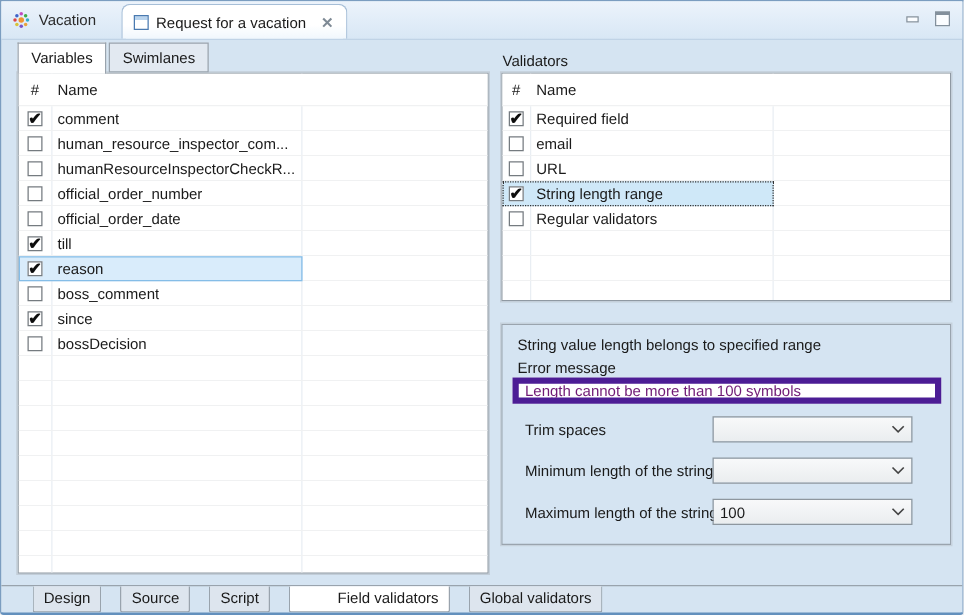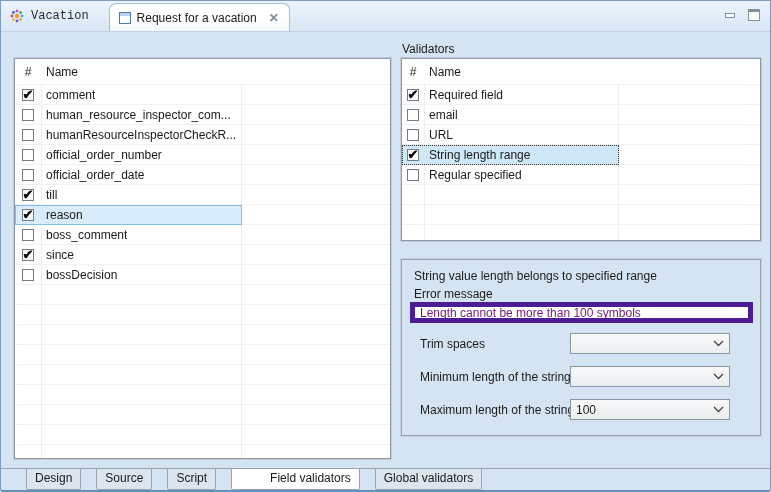--- a/index.html
+++ b/index.html
@@ -7,21 +7,21 @@
     position:relative;width:771px;height:492px;box-sizing:border-box;
     background:#d5e4f2;border:1px solid #7b9dc0;border-bottom:2px solid #6390bd;
     border-radius:0 0 3px 3px;overflow:hidden;
     font-family:"Liberation Sans",sans-serif;font-size:12px;color:#1a1a1a;
   }
   
   .editor-tabbar{position:absolute;top:0;left:0;right:0;height:30px;
     background:linear-gradient(180deg,#ecf3fb,#d8e7f5);
     border-bottom:1px solid #c0d3e6;display:flex;align-items:stretch;}
   .etab{display:flex;align-items:center;gap:6px;white-space:nowrap;}
-  .etab.inactive{padding:0 20px 0 8px;color:#2b2b2b;font-family:Liberation Mono, monospace;}
+  .etab.inactive{padding:0 20px 0 8px;color:#2b2b2b;}
   .etab.active{margin-top:2px;padding:0 10px 0 9px;
     border:1px solid #a6bed7;border-bottom:none;border-radius:7px 7px 0 0;
     background:linear-gradient(180deg,#ffffff 60%,#f0f7fd);}
   .form-icon{width:12px;height:12px;box-sizing:border-box;border:1px solid #4a7ab0;
     background:linear-gradient(#b9d4ee,#b9d4ee) 0 0/100% 3px no-repeat,#fff;flex:0 0 auto;}
   .close-x{color:#7e8a95;font-size:12px;font-weight:bold;margin-left:6px;line-height:1;}
   .wincontrols{position:absolute;right:10px;top:8px;display:flex;gap:13px;align-items:center;}
   .min-ic{width:10px;height:5px;box-sizing:border-box;border:1px solid #83909c;background:#fbfdff;margin-top:1px;}
   .max-ic{width:12px;height:12px;box-sizing:border-box;border:1px solid #83909c;border-top:3px solid #83909c;background:#fbfdff;}
   
@@ -99,20 +99,24 @@
       <span class="form-icon"></span>
       <span>Request for a vacation</span>
       <span class="close-x">✕</span>
     </div>
     <div class="wincontrols">
       <span class="min-ic"></span>
       <span class="max-ic"></span>
     </div>
   </div>
 
+  <div class="left-tabs">
+    <div class="ftab active">Variables</div>
+    <div class="ftab">Swimlanes</div>
+  </div>
 
   <div class="table left-table">
     <div class="vline vl1"></div>
     <div class="vline vl2"></div>
     <div class="thead">
       <span class="h-num">#</span>
       <span class="h-name">Name</span>
     </div>
     <div class="tbody" id="vars-tbody">
         <div class="trow">
@@ -211,21 +215,21 @@
           <div class="sel"></div>
           <span class="cbcell">
             <span class="checkbox checked">✔</span>
           </span>
           <span class="namecell">String length range</span>
         </div>
         <div class="trow">
           <span class="cbcell">
             <span class="checkbox"></span>
           </span>
-          <span class="namecell">Regular specified</span>
+          <span class="namecell">Regular validators</span>
         </div>
       </div>
   </div>
 
   <div class="groupbox">
     <div class="desc">String value length belongs to specified range</div>
     <div class="errlabel">Error message</div>
     <input class="error-input" value="Length cannot be more than 100 symbols" style="">
     <div class="frow frow1">
       <span class="flabel">Trim spaces</span>

